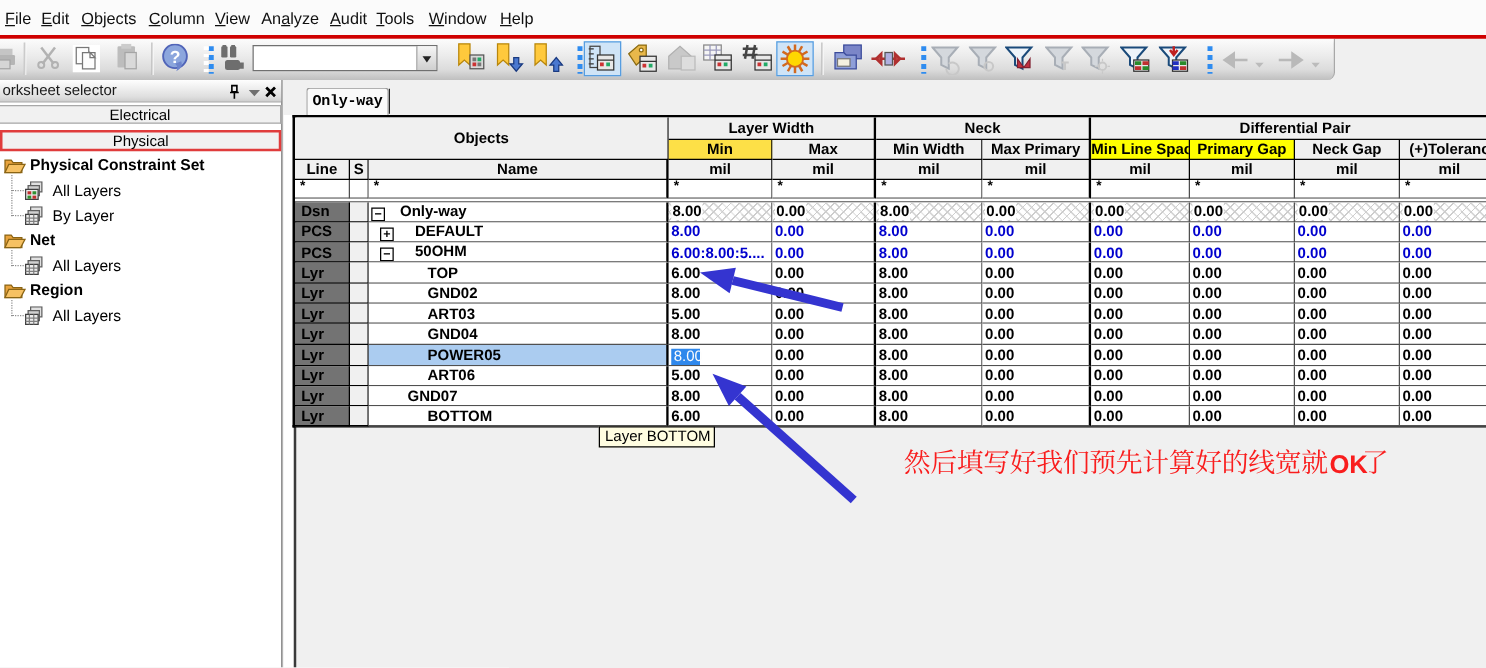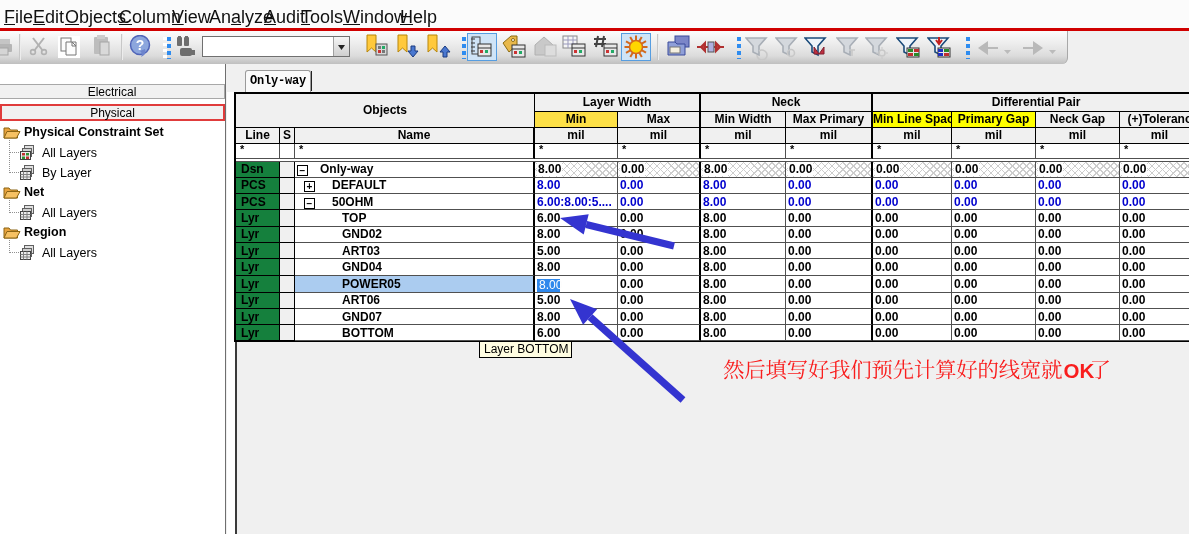--- a/index.html
+++ b/index.html
@@ -1,19 +1,19 @@
 <!DOCTYPE html>
 <html><head><meta charset="utf-8"><style>
 *{margin:0;padding:0;box-sizing:border-box}
 body{font-family:"Liberation Sans",sans-serif;}
 #page{position:relative;width:1189px;height:534px;overflow:hidden;background:#f0f0f0;}
 .abs{position:absolute}
 
 #menubar{position:absolute;left:0;top:0;width:1189px;height:28px;background:#fbfbfb;}
-#menubar span{position:absolute;top:7px;font-size:18px;color:#101010;}
+#menubar span{position:absolute;top:7px;font-size:13px;color:#101010;}
 #redline{position:absolute;left:0;top:28px;width:1189px;height:3px;background:#d00000;}
 
 #toolbar{position:absolute;left:0;top:31px;width:1068px;height:33px;
  background:linear-gradient(#fcfcfc,#ececec 40%,#dcdcdc 75%,#bfbfbf 100%);
  border-right:1px solid #a8a8a8;border-radius:0 0 6px 0;}
 .ridge{position:absolute;top:3px;height:26px;width:2px;background:linear-gradient(90deg,#b5b5b5,#fff)}
 .bluedots{position:absolute;top:6px;width:4px;height:22px;
  background:repeating-linear-gradient(#2e8cf0 0 4px,transparent 4px 7px);}
 
 #panel{position:absolute;left:0;top:64px;width:226px;height:470px;background:#fff;border-right:1px solid #6f6f6f;}
@@ -32,21 +32,21 @@
 
 #tblwrap{position:absolute;left:234px;top:92px;width:966px;height:250px;
  border:2px solid #000;border-right:none;}
 table{border-collapse:separate;border-spacing:0;table-layout:fixed;width:964px;
  font-family:"Liberation Sans",sans-serif;font-weight:bold;font-size:12px;color:#000;}
 td{overflow:hidden;white-space:nowrap;border-right:1px solid #505050;border-bottom:1px solid #505050;
  background:#fff;padding:0;vertical-align:middle;}
 td.h{background:#f0f0f0;border-right-color:#000;border-bottom-color:#000;text-align:center;}
 td.sb{border-right:2px solid #000;}
 td.hsb{border-right:2px solid #000;}
-td.typ{background:#15803d;border-right-color:#000;border-bottom-color:#000;padding-left:5px;}
+td.typ{background:#737373;border-right-color:#000;border-bottom-color:#000;padding-left:5px;}
 td.scol{background:#f0f0f0;border-right-color:#000;border-bottom-color:#000;}
 td.v{padding-left:2px;}
 td.flt{padding-left:4px;font-size:11px;vertical-align:top;line-height:11px;}
 td.nm{padding-left:0;}
 .tog{display:inline-block;width:11px;height:11px;border:1px solid #000;background:#fff;
  line-height:9px;text-align:center;font-size:10px;font-weight:bold;vertical-align:-1px;}
 .xh{background-image:
  repeating-linear-gradient(45deg,#cdcdcd 0 1px,transparent 1px 5px),
  repeating-linear-gradient(135deg,#cdcdcd 0 1px,transparent 1px 5px);}
 .wb{background:#fff;padding:0 1px;}
@@ -258,20 +258,27 @@
         <path d="M0 0 h7 l-3.5 4 z" fill="#bbb"></path>
       </svg>
       <svg class="abs" style="left:1022px;top:7px" width="30" height="20">
         <path d="M1 9 h10 v-6 l10 7 l-10 7 v-6 h-10 z" fill="#b9b9b9"></path>
       </svg>
       <svg class="abs" style="left:1049px;top:19px" width="8" height="6">
         <path d="M0 0 h7 l-3.5 4 z" fill="#bbb"></path>
       </svg>
     </div>
 <div id="panel">
+      <div id="ptitle"><span style="margin-left:2px">orksheet selector</span><svg class="abs" style="left:183px;top:3px" width="10" height="13">
+          <path d="M2.5 1.5 h4 v5 h-4 z M1 7 h7 M4.5 7 v5" stroke="#000" stroke-width="1.3" fill="none"></path>
+        </svg><svg class="abs" style="left:199px;top:8px" width="10" height="7">
+          <path d="M0 0 h9 l-4.5 5 z" fill="#707070"></path>
+        </svg><svg class="abs" style="left:212px;top:5px" width="10" height="10">
+          <path d="M1 1 L8 8 M8 1 L1 8" stroke="#000" stroke-width="2.2"></path>
+        </svg></div>
       <div class="pbtn" style="top:40px;height:17px;line-height:14px;border:2px solid #e03c3c">Physical</div>
       <div class="pbtn" style="top:20px;height:15px;line-height:14px;border:1px solid #a8a8a8;border-left:none">Electrical</div>
       <div class="abs" style="left:9px;top:76px;height:33px;border-left:1px dotted #909090"></div>
       <div class="abs" style="left:9px;top:88px;width:10px;border-top:1px dotted #909090"></div>
       <div class="abs" style="left:9px;top:108px;width:10px;border-top:1px dotted #909090"></div>
       <div class="abs" style="left:9px;top:136px;height:13px;border-left:1px dotted #909090"></div>
       <div class="abs" style="left:9px;top:148px;width:10px;border-top:1px dotted #909090"></div>
       <div class="abs" style="left:9px;top:176px;height:13px;border-left:1px dotted #909090"></div>
       <div class="abs" style="left:9px;top:188px;width:10px;border-top:1px dotted #909090"></div>
       <svg class="abs" style="left:3px;top:61px" width="18" height="14">
@@ -499,21 +506,21 @@
             <td class="v" style="">8.00</td>
             <td class="v sb" style="">0.00</td>
             <td class="v" style="">0.00</td>
             <td class="v" style="">0.00</td>
             <td class="v" style="">0.00</td>
             <td class="v" style="">0.00</td>
           </tr>
           <tr style="height:16.3px">
             <td class="typ">Lyr</td>
             <td class="scol"></td>
-            <td class="nm sb" style=""><span style="margin-left:47px">GND07</span></td>
+            <td class="nm sb" style=""><span style="margin-left:31px">GND07</span></td>
             <td class="v" style="">8.00</td>
             <td class="v sb" style="">0.00</td>
             <td class="v" style="">8.00</td>
             <td class="v sb" style="">0.00</td>
             <td class="v" style="">0.00</td>
             <td class="v" style="">0.00</td>
             <td class="v" style="">0.00</td>
             <td class="v" style="">0.00</td>
           </tr>
           <tr style="height:16.3px">

